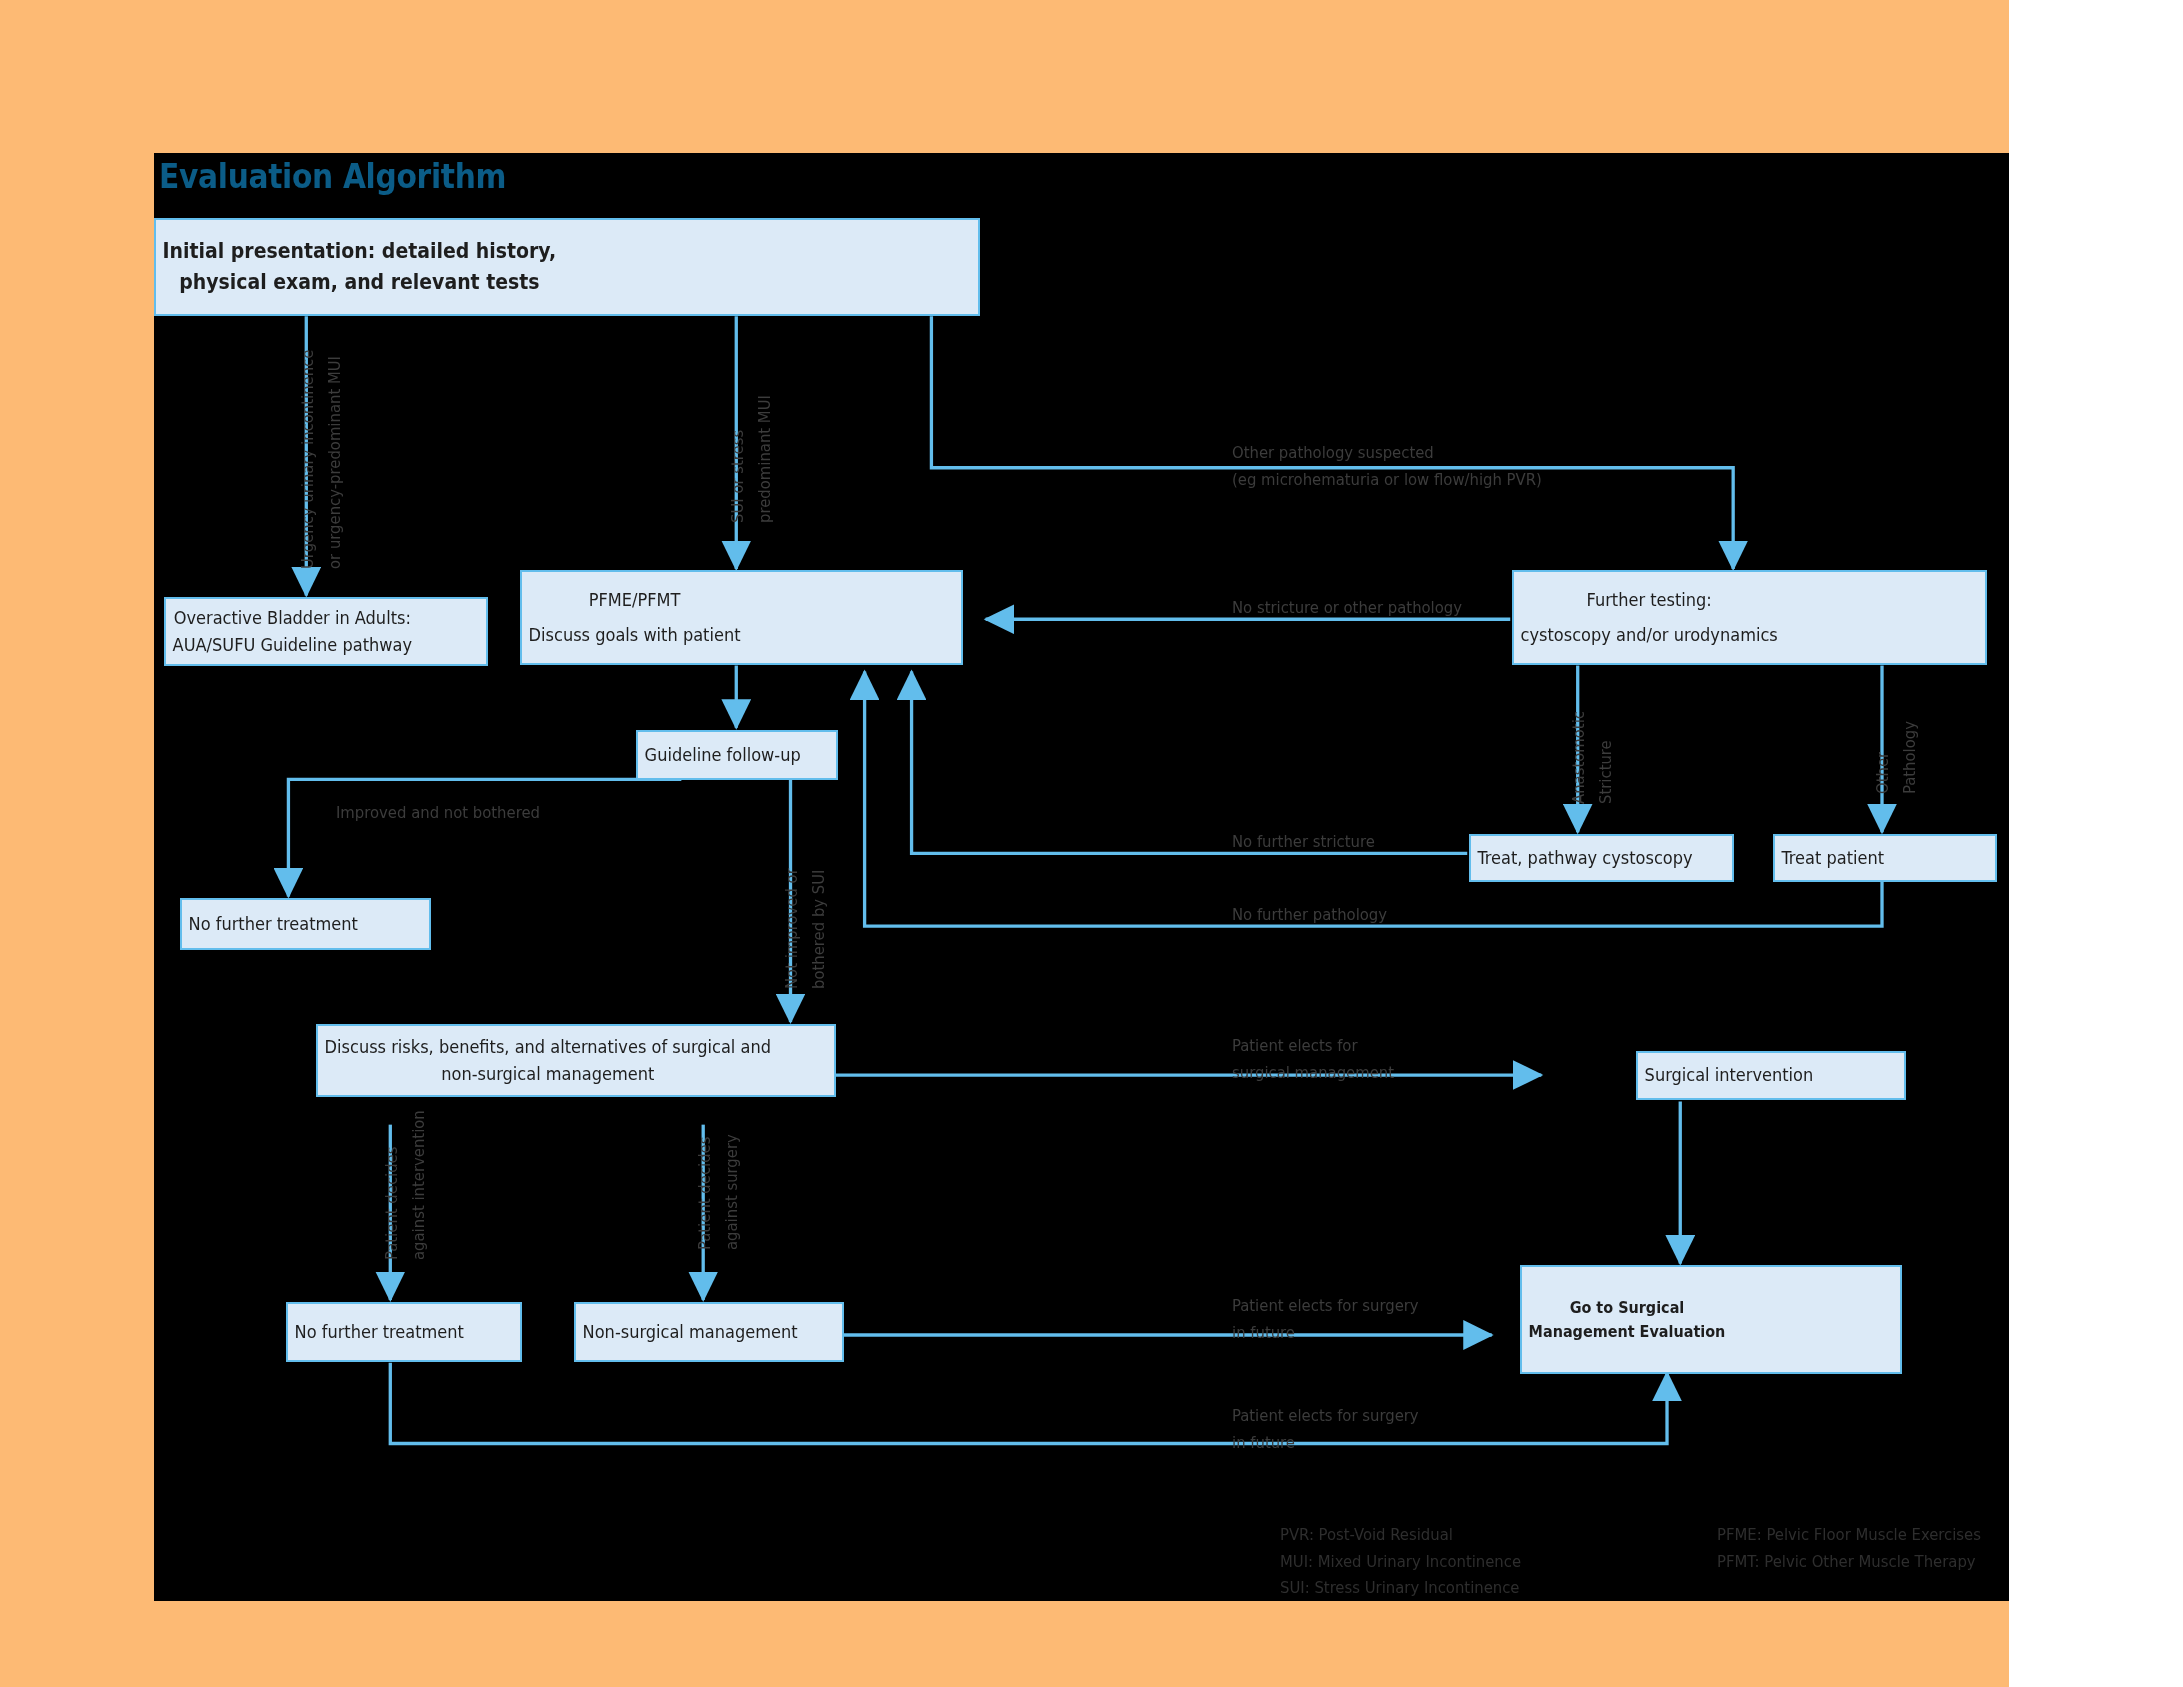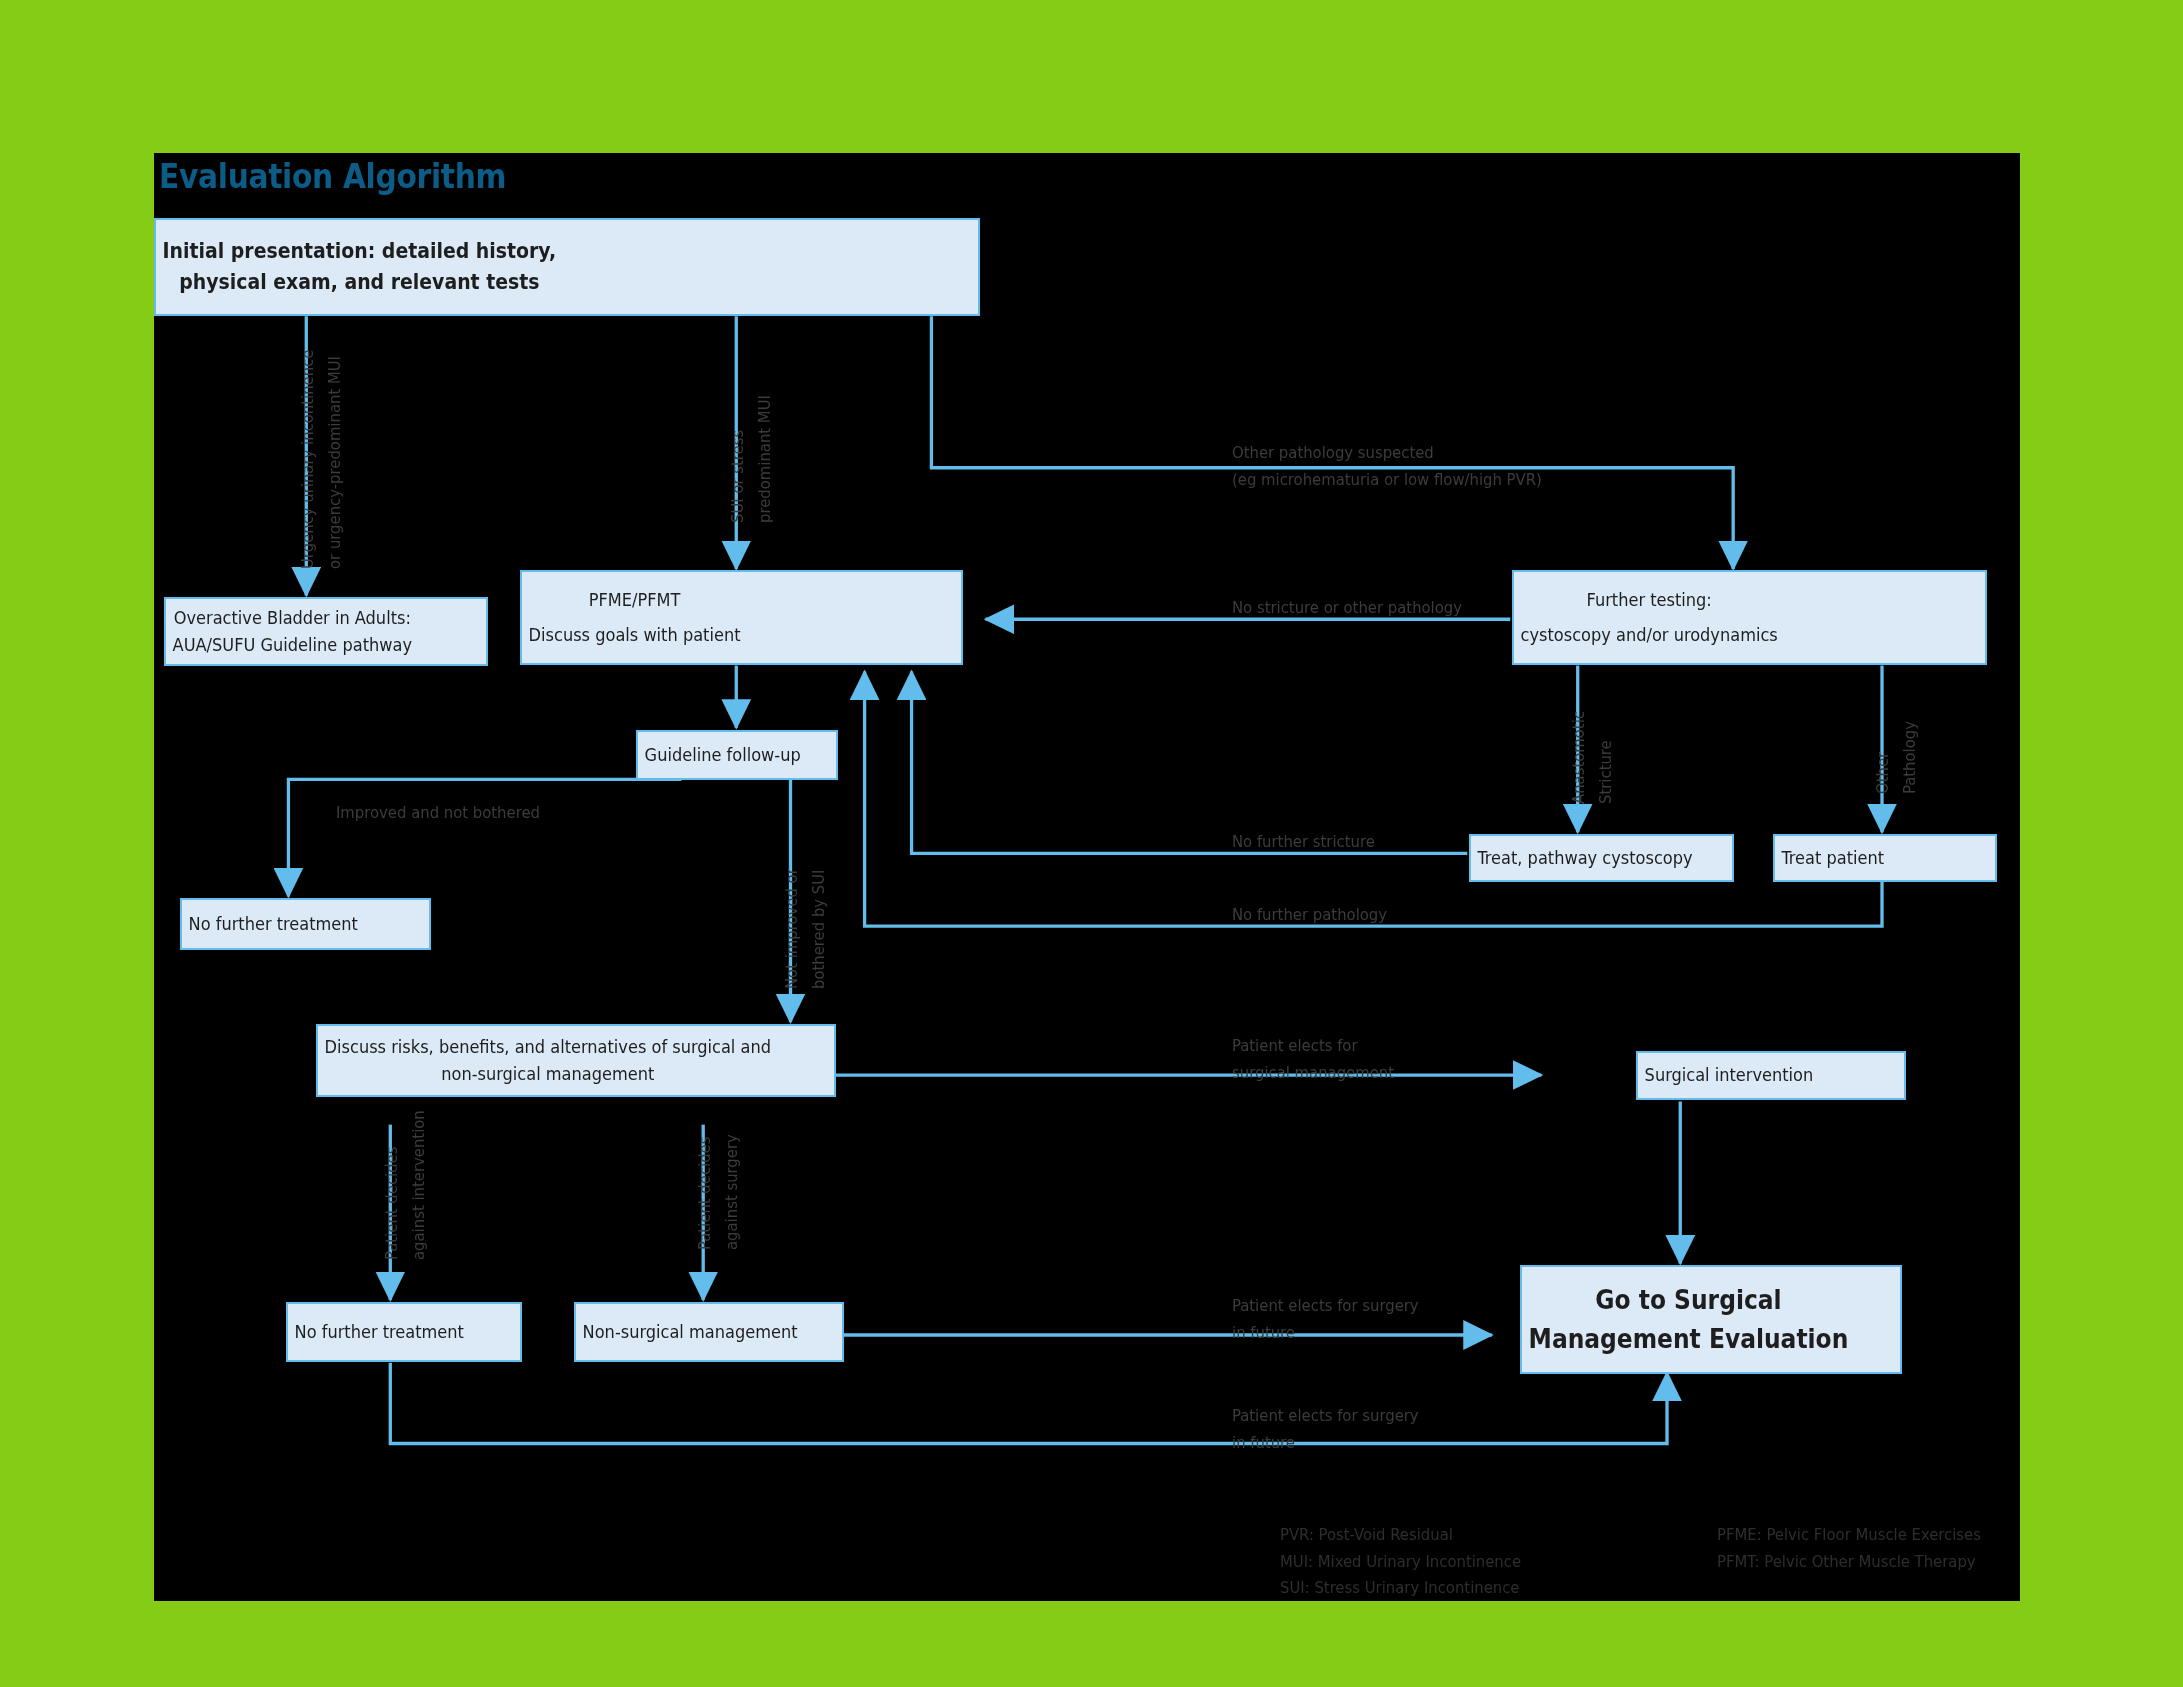--- a/index.html
+++ b/index.html
@@ -1,36 +1,36 @@
 <!DOCTYPE html>
 <html style="font-size:10.6px"><head>
 <meta charset="utf-8">
 <style>
   html,body{margin:0;padding:0;background:#ffffff;}
   body{font-family:"Liberation Sans", sans-serif;}
-  #page{position:relative;width:2183px;height:1687px;background:#84cc16;overflow:hidden;}
+  #page{position:relative;width:2009px;height:1687px;background:#fdba74;overflow:hidden;}
   #canvas{position:absolute;left:154px;top:153px;width:1866px;height:1448px;background:#000000;}
   #svg{position:absolute;left:0;top:0;width:2183px;height:1687px;}
 
   .title{
     position:absolute;left:159px;top:157px;
     font-family:"DejaVu Sans Condensed","Liberation Sans",sans-serif;
     font-weight:bold;font-size:33px;letter-spacing:-0.3px;
     color:#0b5c87;white-space:nowrap;
   }
 
   .node{
     position:absolute;box-sizing:border-box;
     background:#dceaf7;border:2px solid #62bdec;
     display:flex;align-items:center;
     text-align:center;color:#1e1e1e;
     font-family:"DejaVu Sans Condensed","Liberation Sans",sans-serif;
     font-size:18px;line-height:1.45;padding:2.6px 6.6px;
   }
-  .node.big{font-size:26px;font-weight:bold;line-height:1.5;}
+  .node.big{font-size:16px;font-weight:bold;line-height:1.5;}
   .node.lead{font-size:21px;font-weight:bold;line-height:1.5;}
   .node .ln{display:block;}
 
   .elabel{
     position:absolute;color:#3c3c3c;
     font-family:"DejaVu Sans Condensed","Liberation Sans",sans-serif;
     font-size:16.5px;line-height:1.62;white-space:nowrap;
   }
   .elabel.rot{
     transform-origin:0 0;transform:rotate(-90deg);

